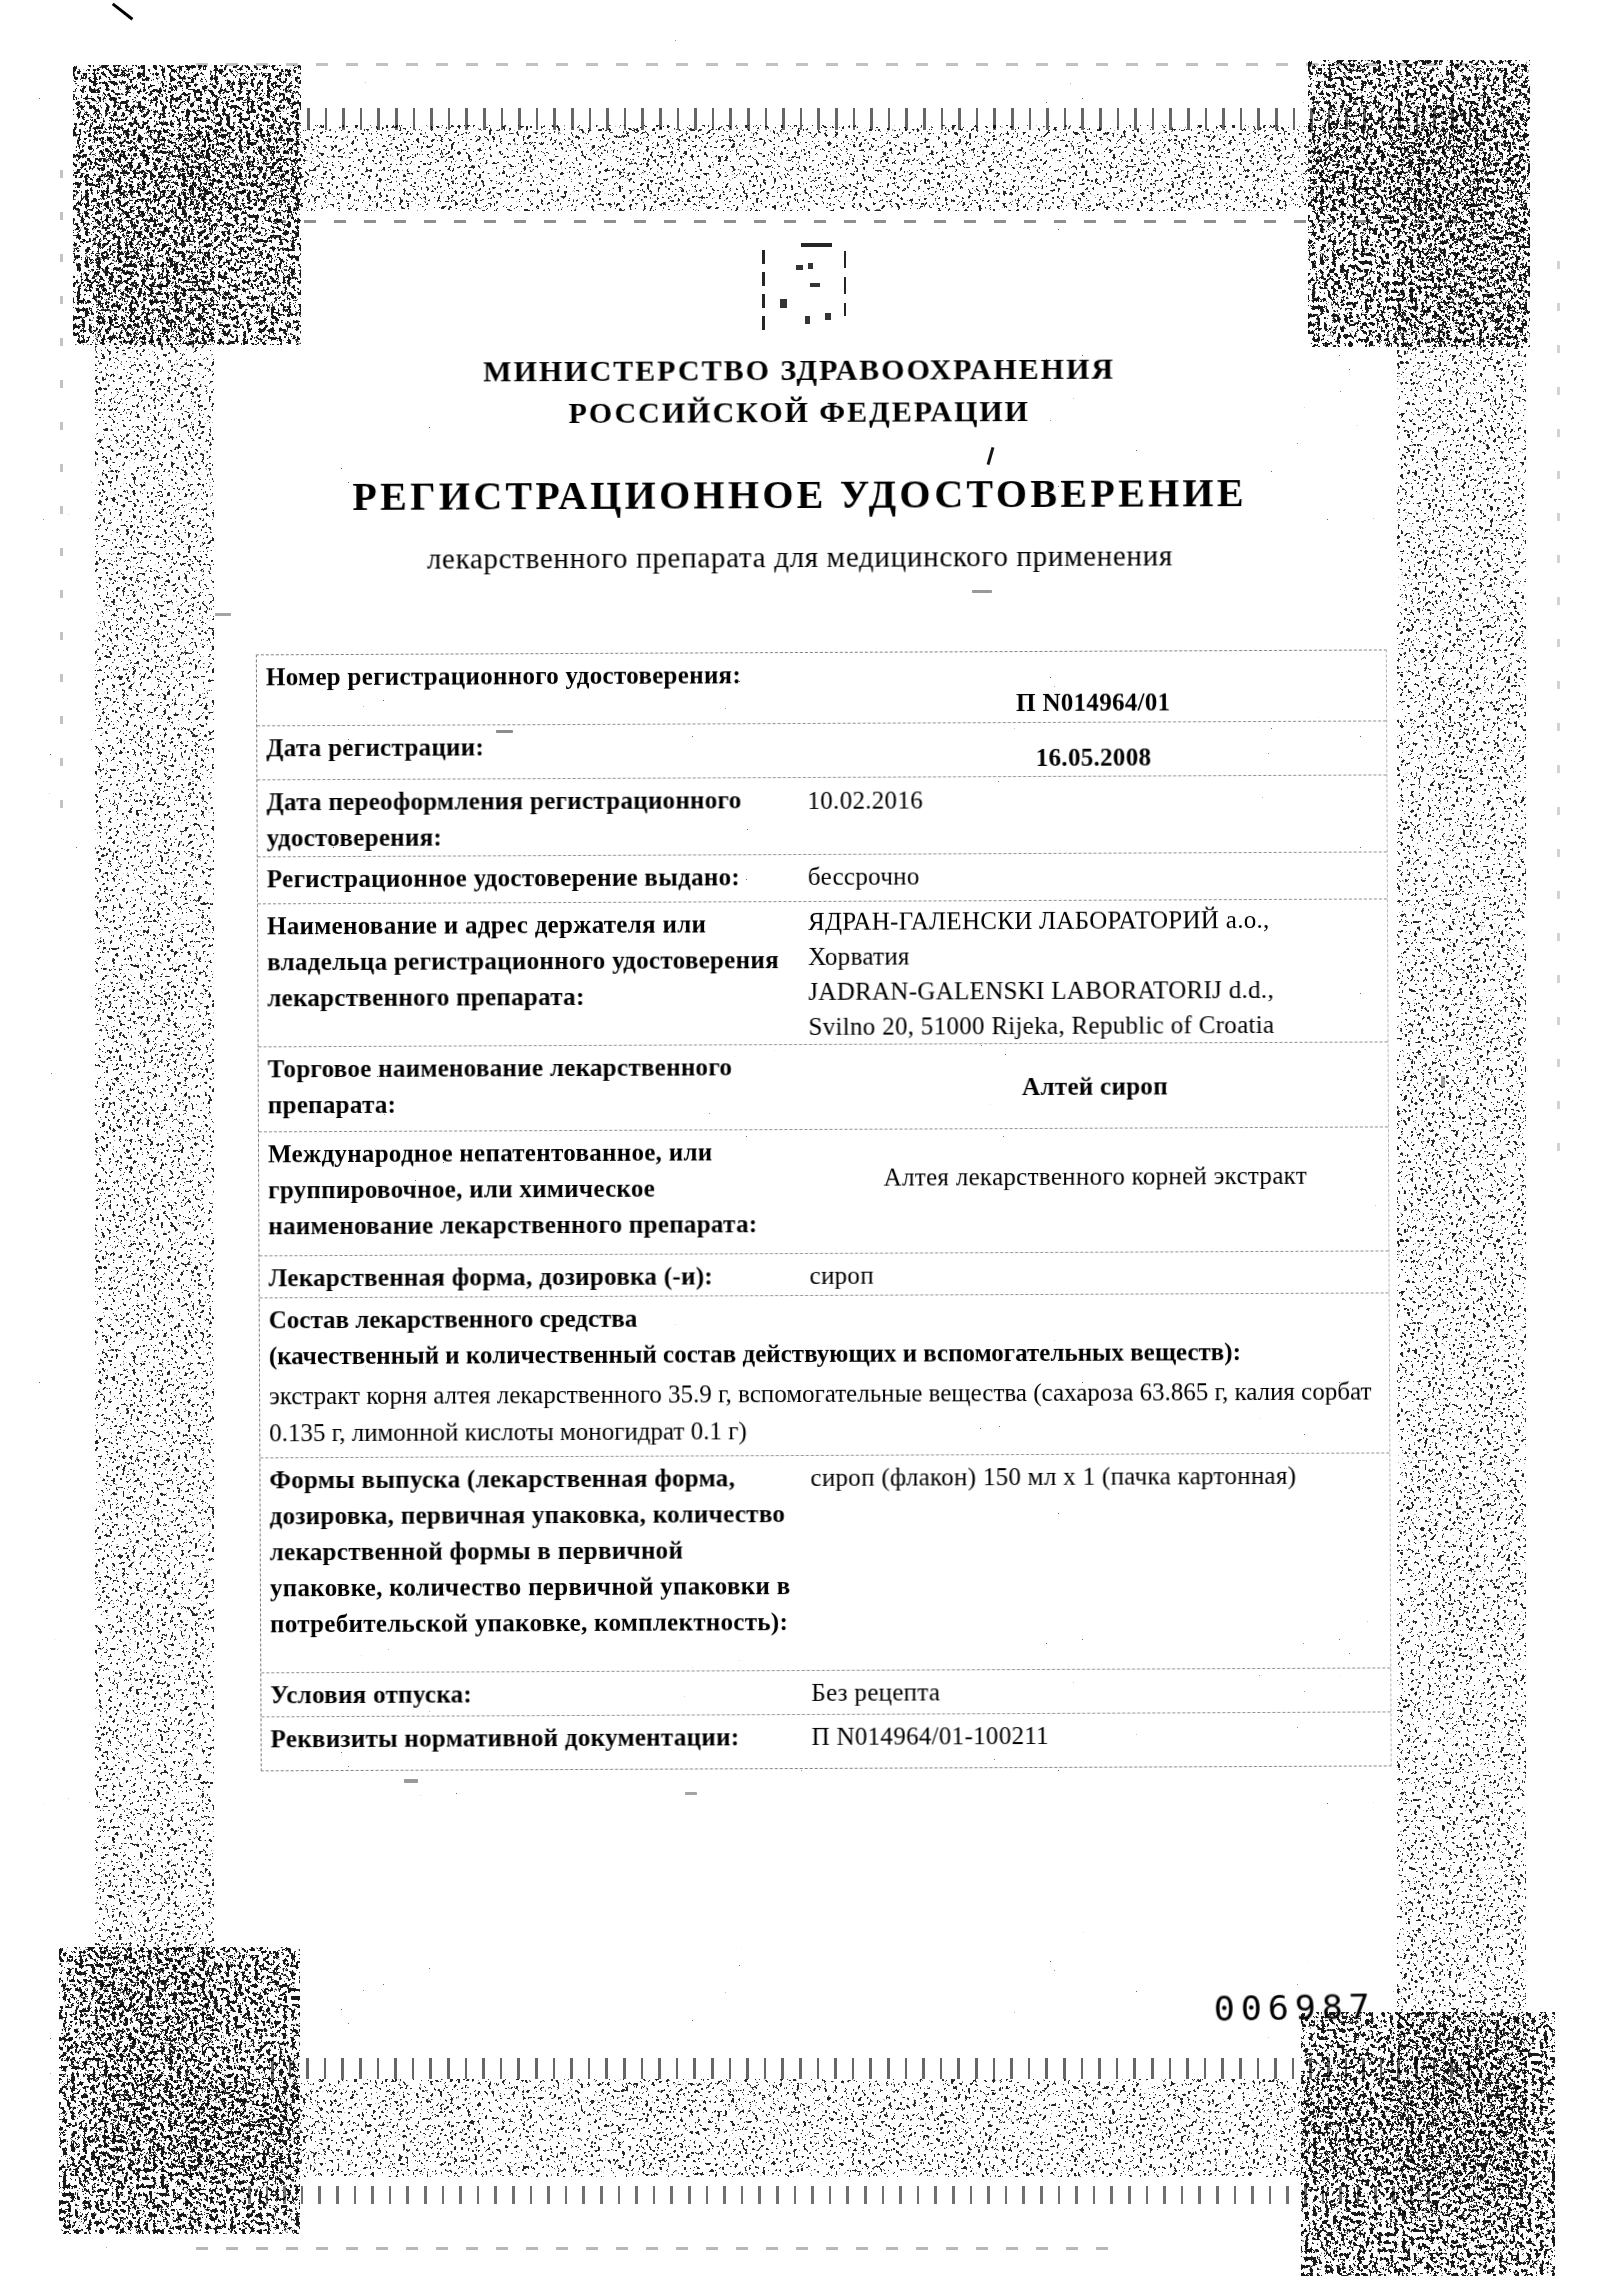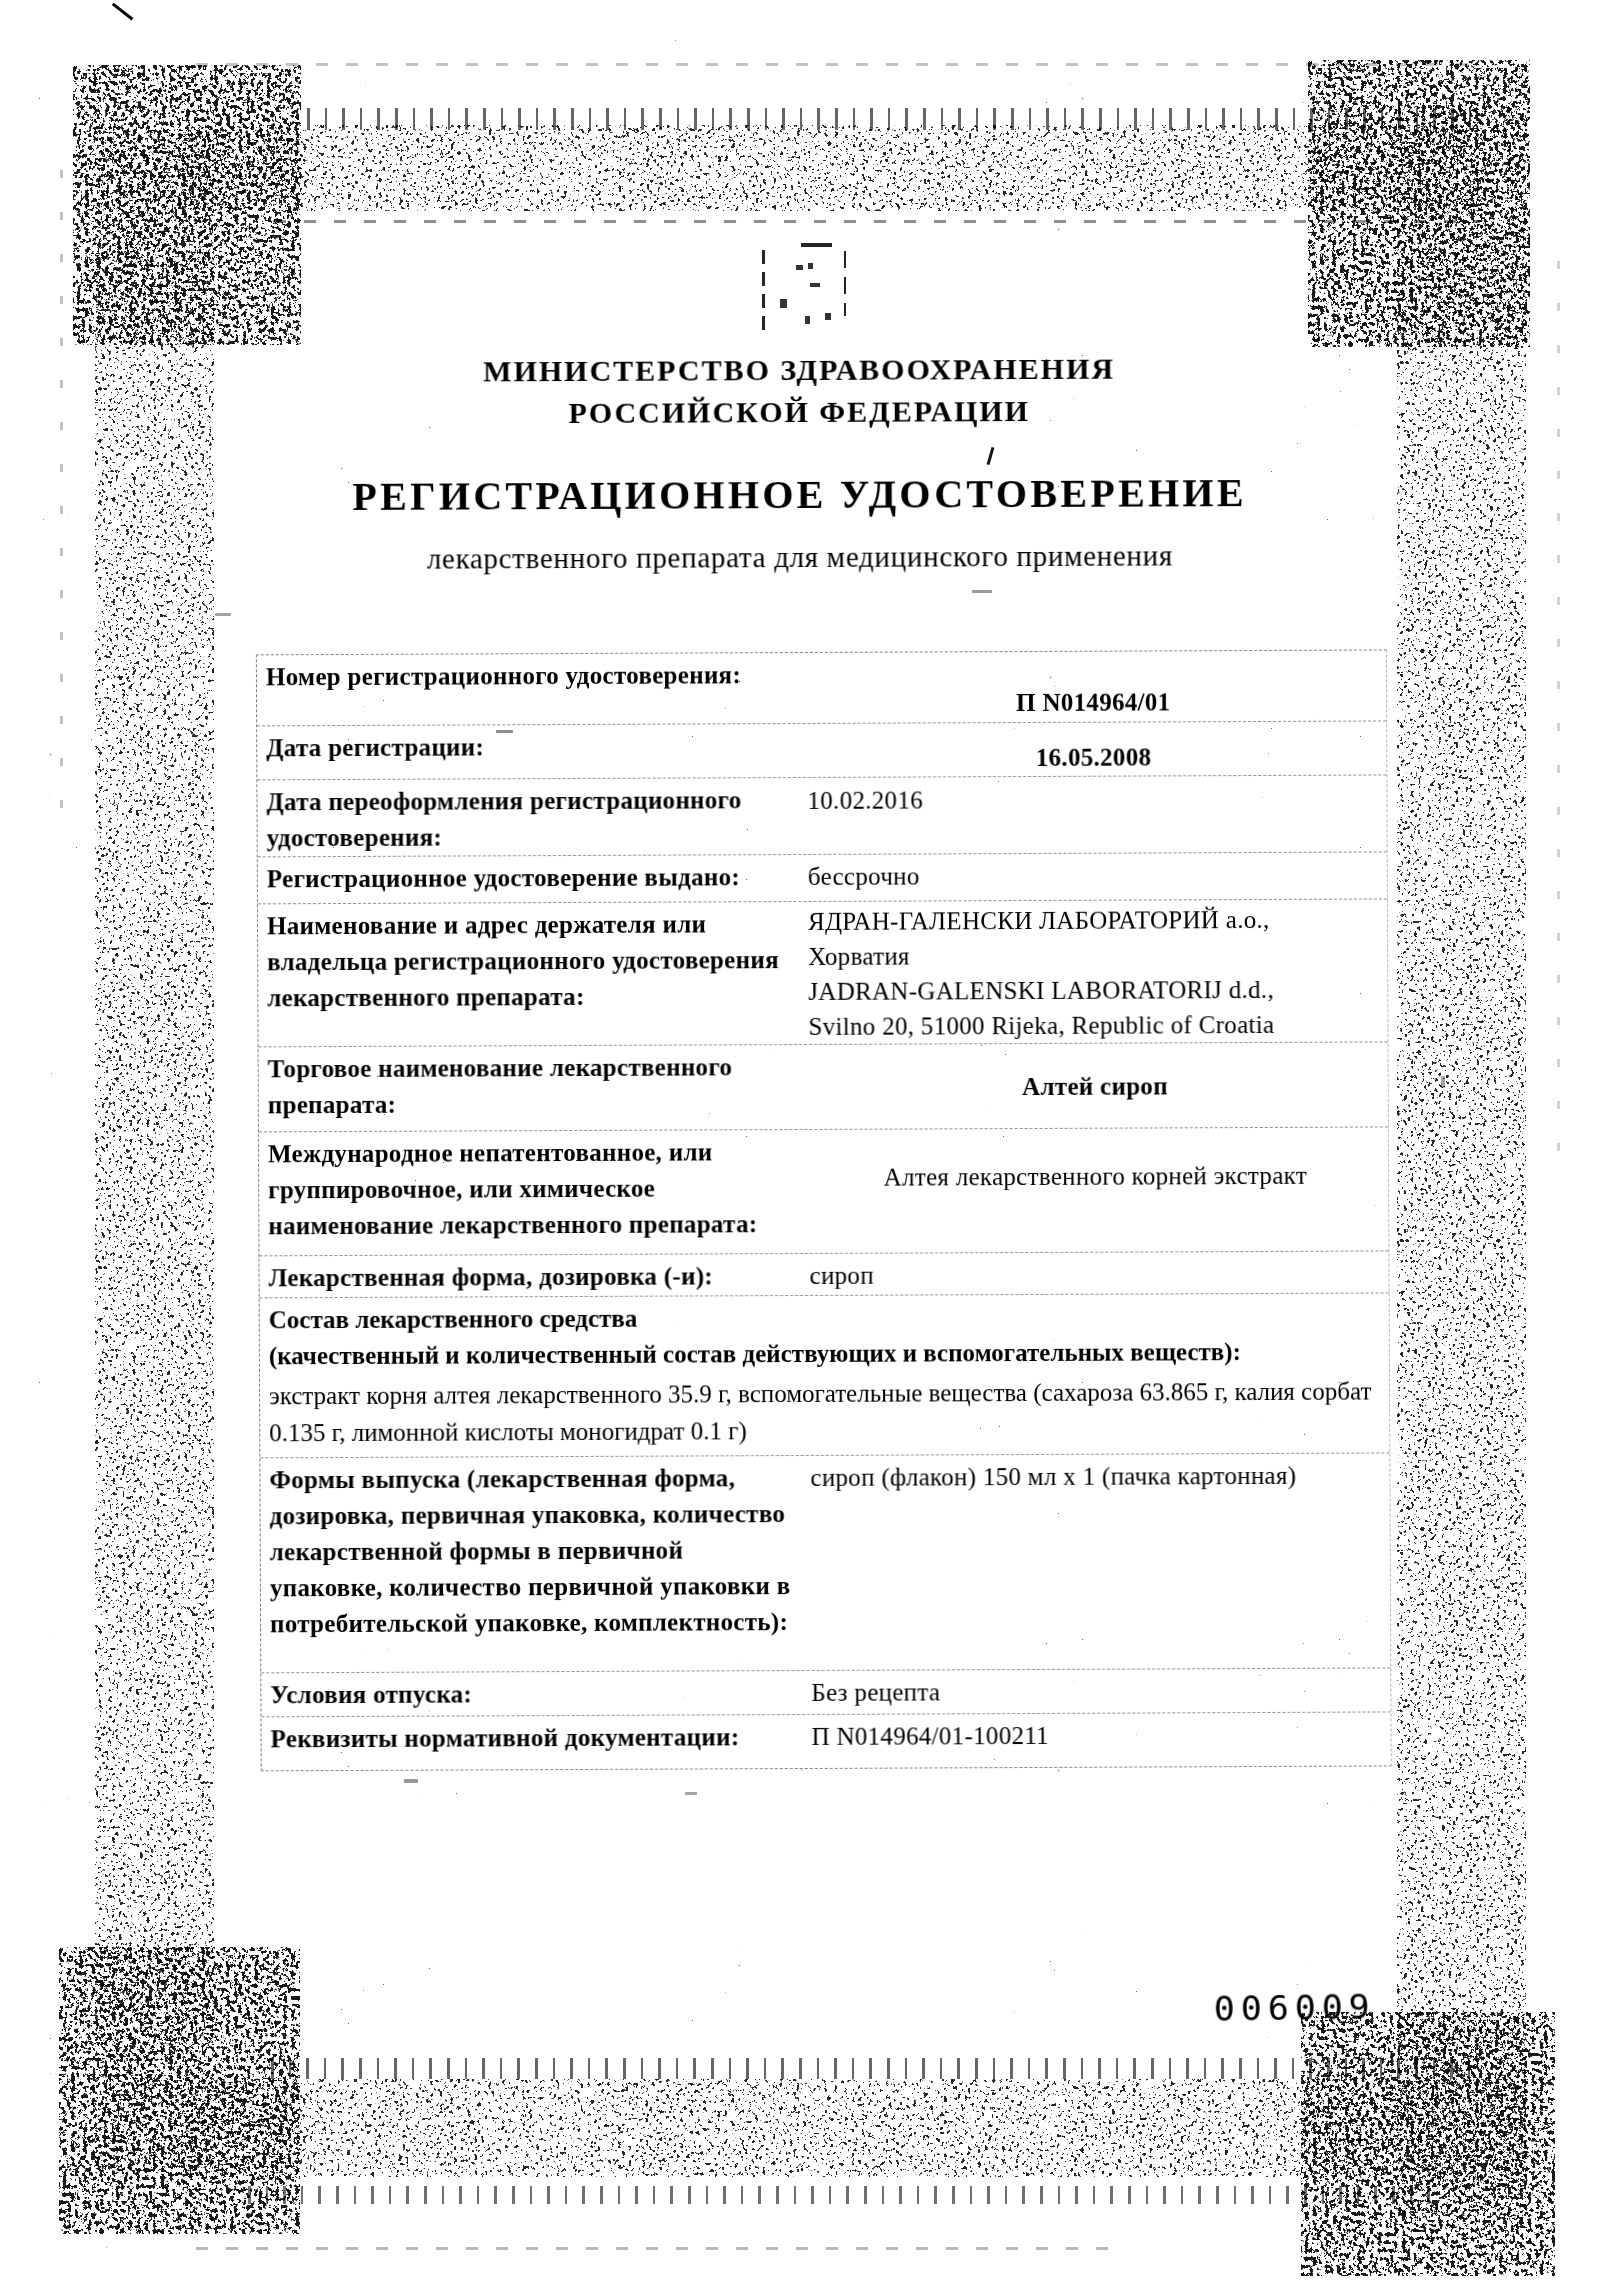--- a/index.html
+++ b/index.html
@@ -241,18 +241,18 @@
         <div class="val">Без рецепта</div>
       </div>
 
       <div class="row r11">
         <div class="lbl">Реквизиты нормативной документации:</div>
         <div class="val">П N014964/01-100211</div>
       </div>
 
     </div>
 
-    <div class="serial">006009</div>
+    <div class="serial">006987</div>
 
   </div>
 
 </div>
 
 
 </body></html>

